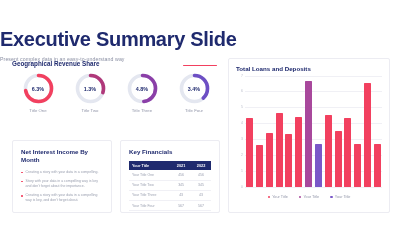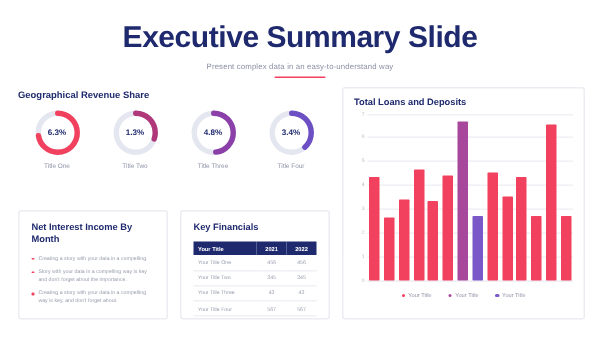--- a/index.html
+++ b/index.html
@@ -9,21 +9,21 @@
     background: #ffffff;
     overflow: hidden;
   }
   .slide {
     position: relative;
     width: 400px; height: 225px;
     background: #ffffff;
   }
 
   
-  .header { text-align: center; padding-top: 14px; }
+  .header { text-align: left; padding-top: 28px; }
   .slide-title {
     font-size: 20px;
     font-weight: bold;
     color: #1f2a6e;
     letter-spacing: -0.3px;
   }
   .slide-subtitle {
     font-size: 5.2px;
     color: #8a8fa3;
     margin-top: 5px;

